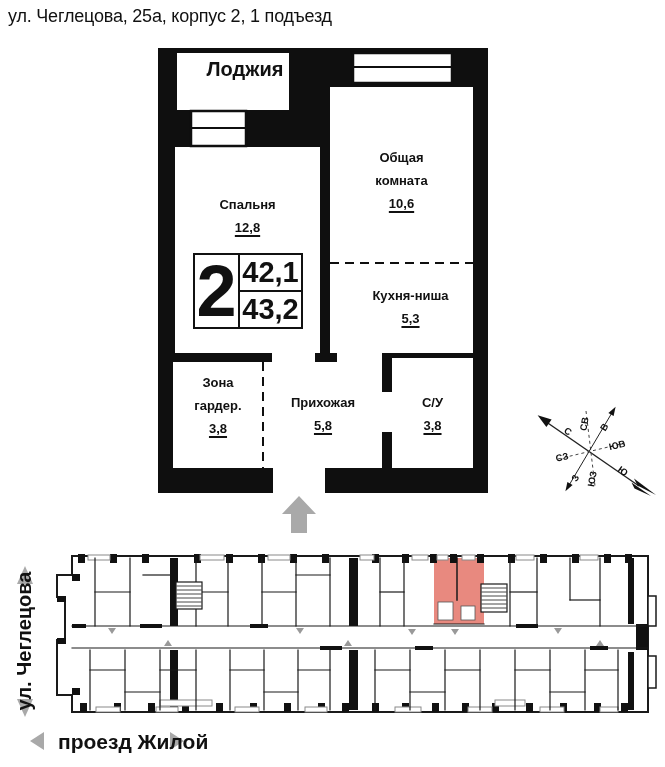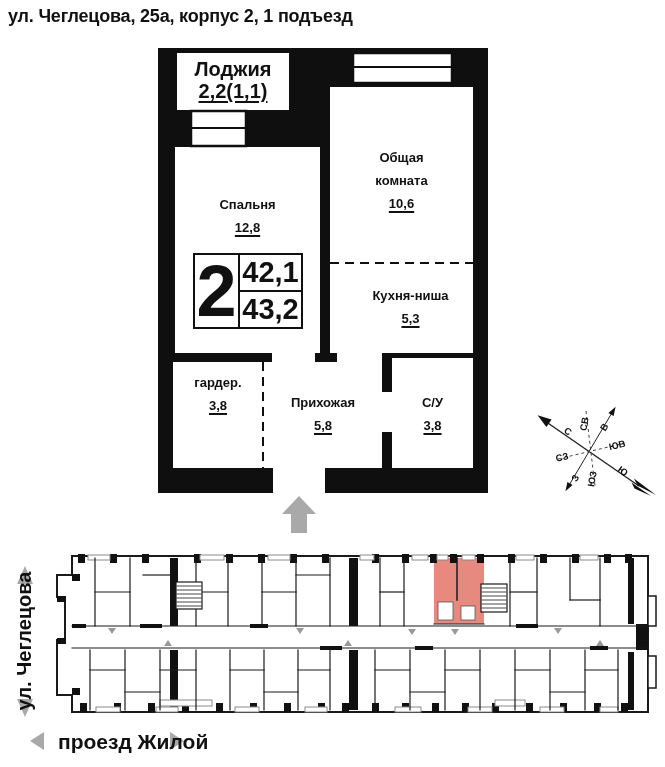--- a/index.html
+++ b/index.html
@@ -1,20 +1,20 @@
 <!DOCTYPE html>
 <html><head>
 <meta charset="utf-8">
 <style>
   html,body{margin:0;padding:0;background:#fff;}
   body{width:665px;height:767px;position:relative;overflow:hidden;
        font-family:"Liberation Sans","DejaVu Sans",sans-serif;color:#111;}
   svg{position:absolute;left:0;top:0;}
   .abs{position:absolute;}
-  .hdr{font-size:18px;font-weight:bold;letter-spacing:-0.2px;white-space:nowrap;}
+  .hdr{font-size:18px;font-weight:normal;letter-spacing:-0.2px;white-space:nowrap;}
   .room{position:absolute;text-align:center;font-weight:bold;line-height:23px;font-size:13px;}
   .room.sm{font-size:20px;line-height:22px;}
   .area{text-decoration:underline;text-decoration-thickness:1.5px;text-underline-offset:3px;}
   .badge{position:absolute;left:193px;top:253px;width:110px;height:76px;background:#fff;
          border:2.5px solid #111;box-sizing:border-box;display:flex;}
   .badge-left{width:43px;border-right:2px solid #111;display:flex;align-items:center;justify-content:center;
               font-size:72px;font-weight:bold;line-height:64px;}
   .badge-right{flex:1;display:flex;flex-direction:column;}
   .badge-cell{flex:1;display:flex;align-items:center;justify-content:center;
               font-size:29px;font-weight:bold;}
@@ -267,42 +267,42 @@
   <g>
     <polygon points="25,566 33,584 17,584" fill="#a9a9a9"></polygon>
     <polygon points="25,717 33,699 17,699" fill="#a9a9a9"></polygon>
     <polygon points="30,741 44,732 44,750" fill="#a9a9a9"></polygon>
     <polygon points="184,741 170,732 170,750" fill="#a9a9a9"></polygon>
   </g>
 </svg>
 
 <div class="abs hdr" style="left:8px;top:6px;">ул. Чеглецова, 25а, корпус 2, 1 подъезд</div>
 
-<div class="room sm" style="left:177px;top:58px;width:112px;">
+<div class="room sm" style="left:177px;top:58px;width:112px;padding-left:12px;">
   <div>Лоджия</div>
-  <div class="area">2,2(1,1)</div>
 </div>
 
 <div class="room" style="left:175px;top:193px;width:145px;">
   <div>Спальня</div>
   <div class="area">12,8</div>
 </div>
 
 <div class="room" style="left:330px;top:146px;width:143px;">
   <div>Общая</div>
   <div>комната</div>
   <div class="area">10,6</div>
 </div>
 
 <div class="room" style="left:330px;top:284px;width:161px;">
   <div>Кухня-ниша</div>
   <div class="area">5,3</div>
 </div>
 
 <div class="room" style="left:173px;top:371px;width:90px;">
+  <div>Зона</div>
   <div>гардер.</div>
   <div class="area">3,8</div>
 </div>
 
 <div class="room" style="left:264px;top:391px;width:118px;">
   <div>Прихожая</div>
   <div class="area">5,8</div>
 </div>
 
 <div class="room" style="left:392px;top:391px;width:81px;">

